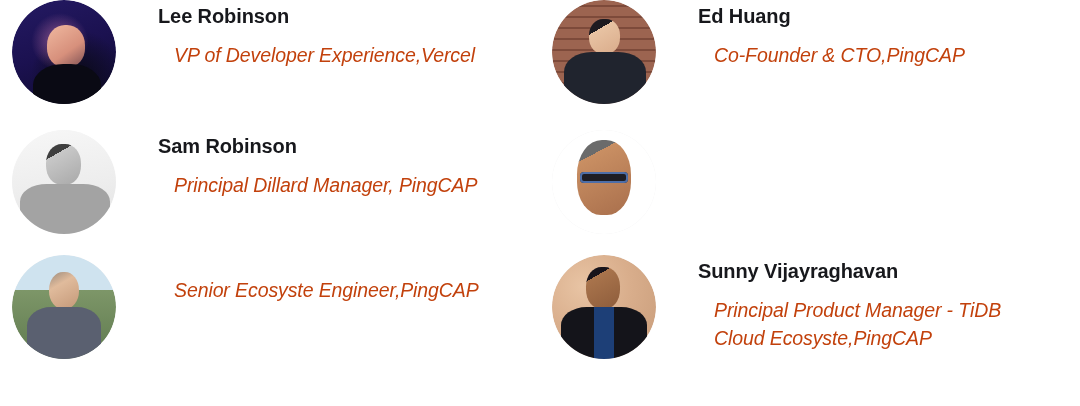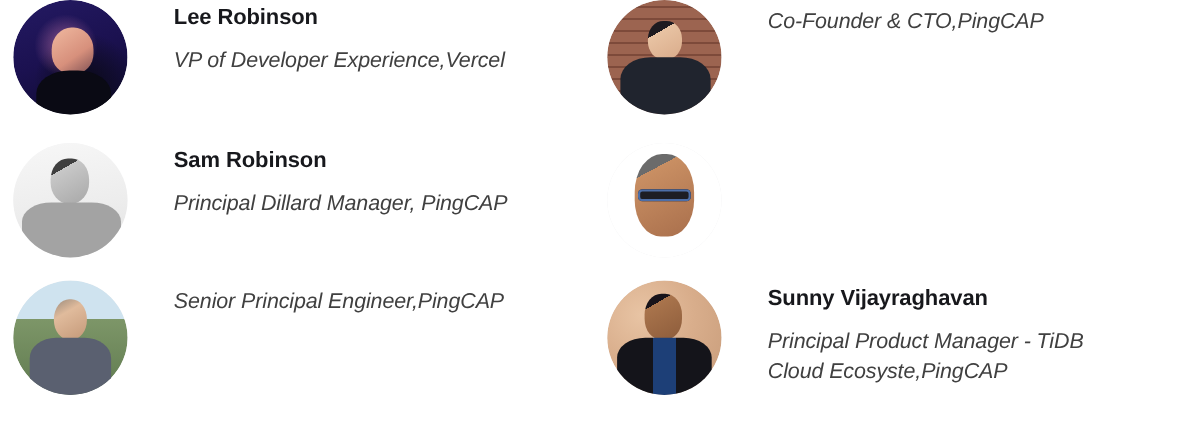--- a/index.html
+++ b/index.html
@@ -59,23 +59,23 @@
     color: #17181c;
     letter-spacing: -0.1px;
     line-height: 1;
     margin: 0 0 16px 0;
     white-space: nowrap;
   }
 
   .speaker-title {
     font-size: 19.5px;
     font-style: italic;
-    color: #404040;
+    color: #c2410c;
     line-height: 1.42;
-    margin: 0;
+    margin: 16px;
     letter-spacing: -0.1px;
     max-width: 320px;
   }
 
   .title-nowrap { white-space: nowrap; max-width: none; }
 
   
 
   
   .art-lee {
@@ -225,20 +225,21 @@
       <p class="speaker-name">Lee Robinson</p>
       <p class="speaker-title title-nowrap">VP of Developer Experience,Vercel</p>
     </div>
   </div>
 
   <div class="speaker-card row-1">
     <div class="avatar">
       <div class="avatar-art art-ed"></div>
     </div>
     <div class="speaker-text">
+      <p class="speaker-name">Ed Huang</p>
       <p class="speaker-title title-nowrap">Co-Founder &amp; CTO,PingCAP</p>
     </div>
   </div>
 
   <div class="speaker-card row-2">
     <div class="avatar">
       <div class="avatar-art art-sam"></div>
     </div>
     <div class="speaker-text">
       <p class="speaker-name">Sam Robinson</p>
@@ -250,21 +251,21 @@
     <div class="avatar">
       <div class="avatar-art art-sunny"></div>
     </div>
   </div>
 
   <div class="speaker-card row-3">
     <div class="avatar">
       <div class="avatar-art art-ahmad"></div>
     </div>
     <div class="speaker-text">
-      <p class="speaker-title title-nowrap">Senior Principal Engineer,PingCAP</p>
+      <p class="speaker-title title-nowrap">Senior Ecosyste Engineer,PingCAP</p>
     </div>
   </div>
 
   <div class="speaker-card row-3">
     <div class="avatar">
       <div class="avatar-art art-arun"></div>
     </div>
     <div class="speaker-text">
       <p class="speaker-name">Sunny Vijayraghavan</p>
       <p class="speaker-title">Principal Product Manager - TiDB Cloud Ecosyste,PingCAP</p>

